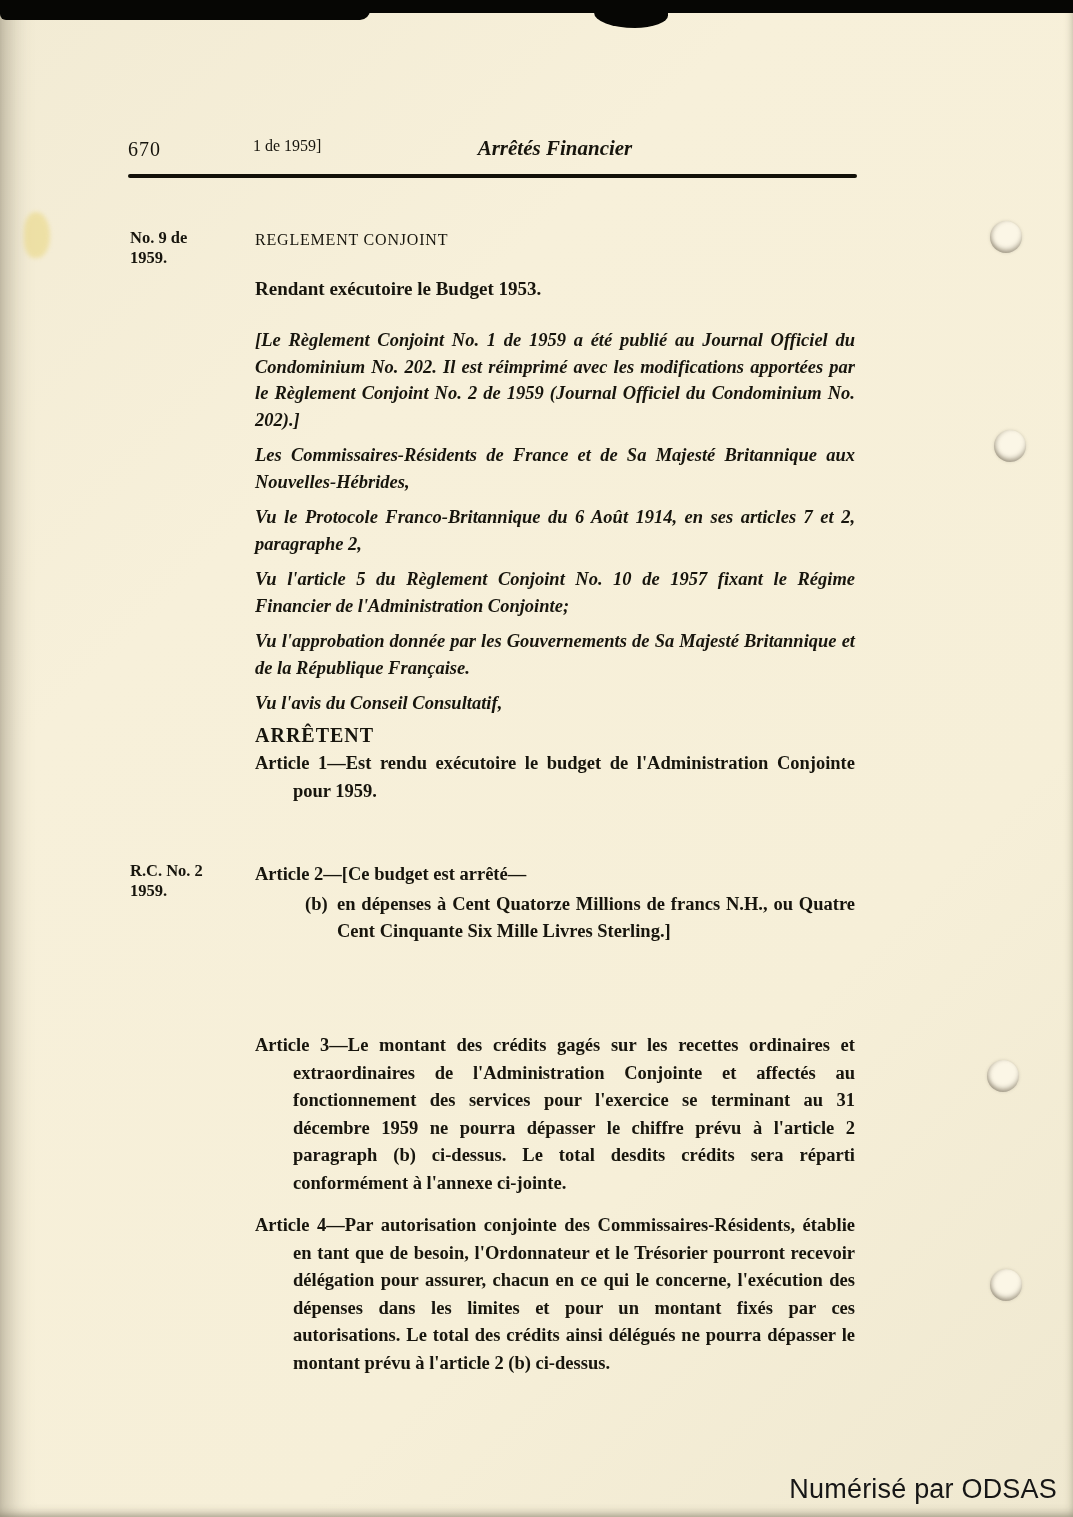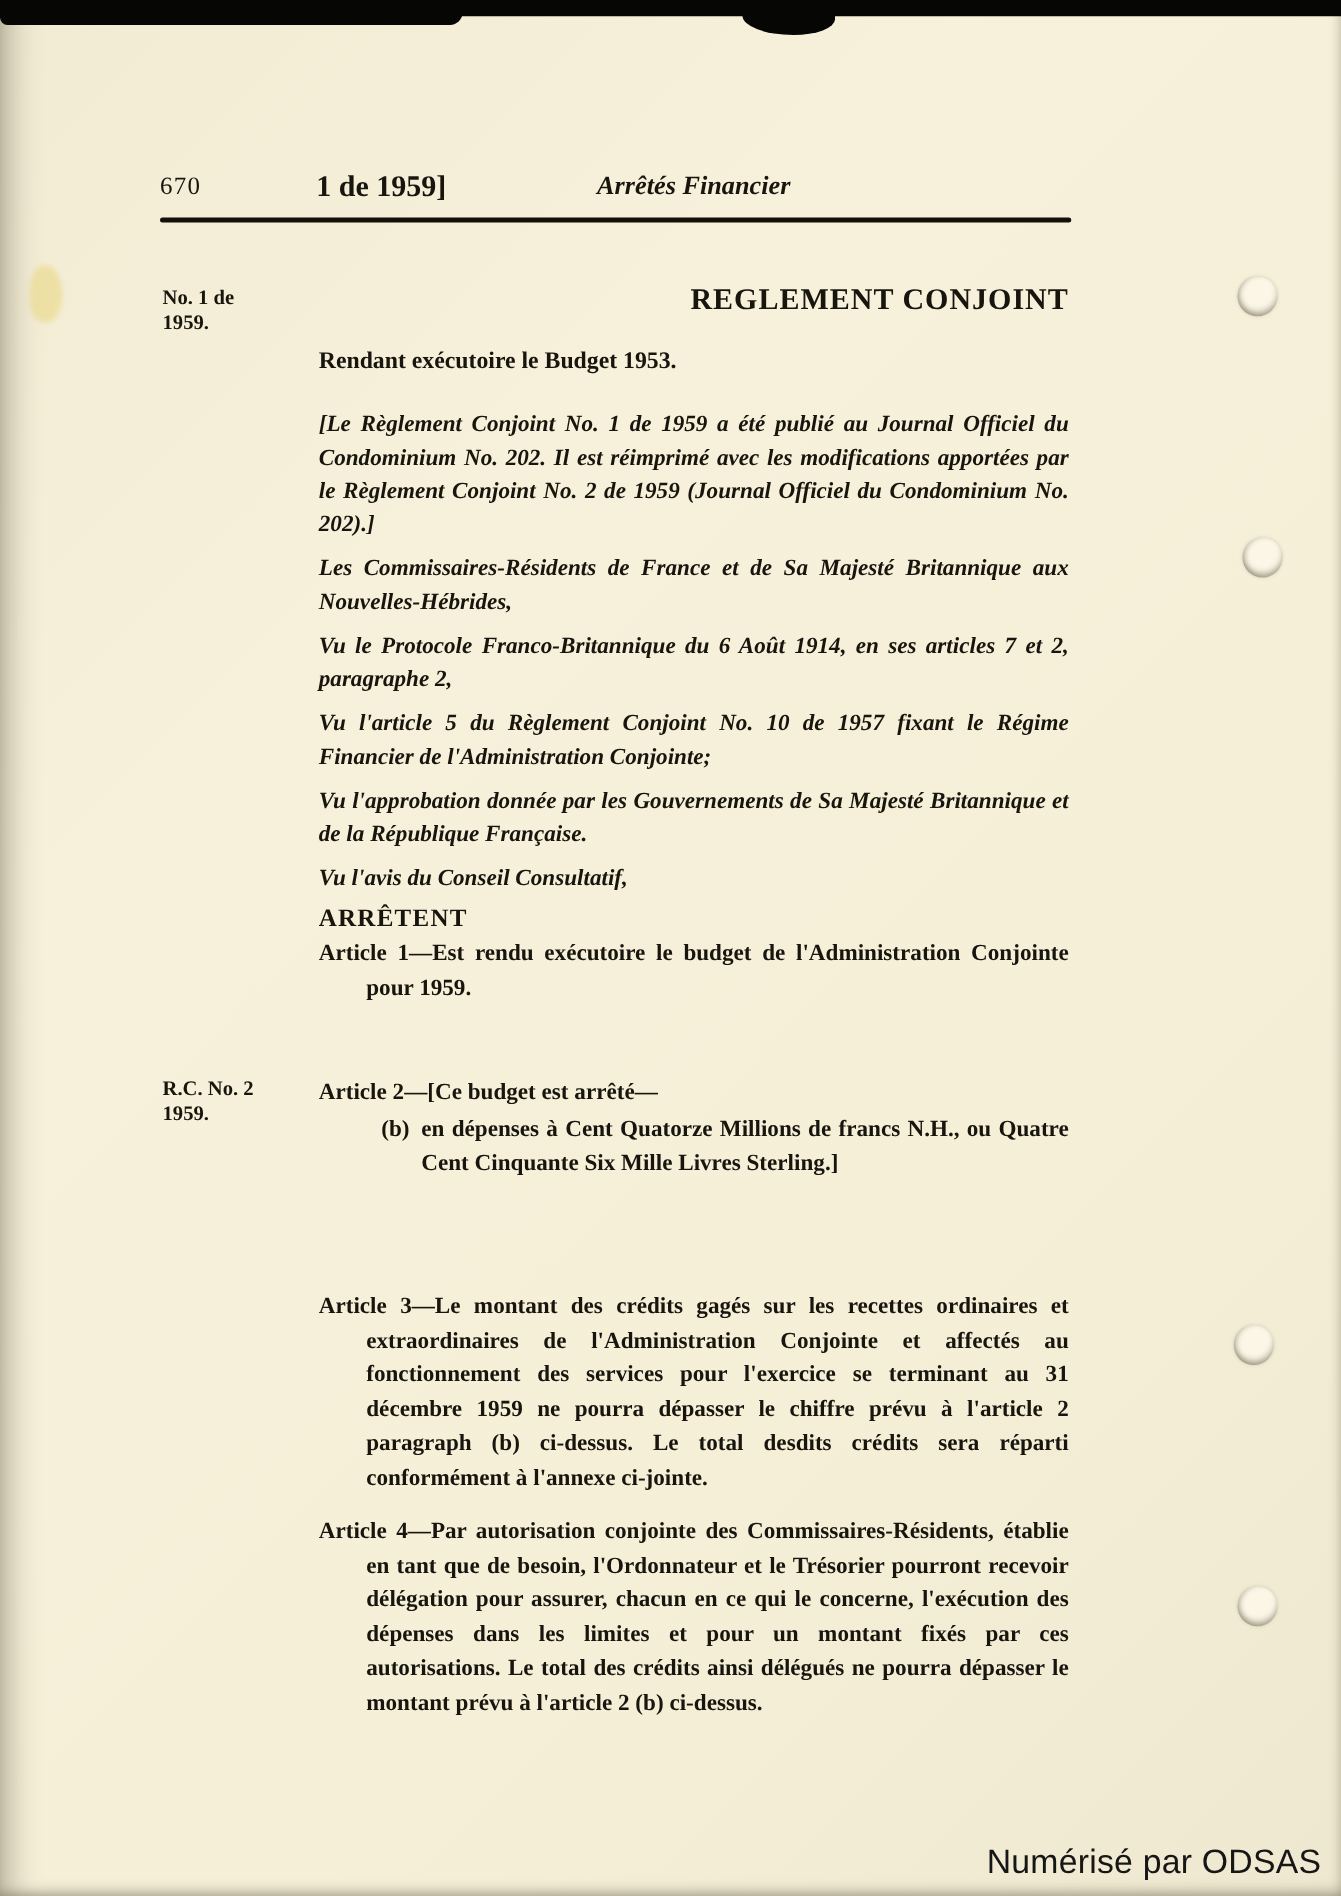--- a/index.html
+++ b/index.html
@@ -27,32 +27,32 @@
   .punch-hole {
     position:absolute; width:32px; height:32px; border-radius:50%;
     background:#fbf6e6;
     box-shadow: inset 0 -4px 5px -1px rgba(125,115,95,0.65),
                 inset 3px 0 4px -1px rgba(125,115,95,0.35),
                 0 0 3px rgba(125,115,95,0.25);
   }
 
   
   .page-number { position:absolute; left:128px; top:138px; font-size:20px; letter-spacing:1px; }
-  .header-ref  { position:absolute; left:253px; top:137px; font-size:24px; font-weight:bold; }
+  .header-ref  { position:absolute; left:253px; top:137px; font-size:16px; font-weight:normal; }
   .header-title{ position:absolute; left:255px; top:136px; width:600px; text-align:center;
                  font-size:21px; font-weight:bold; font-style:italic; }
   .header-rule { position:absolute; left:128px; top:174px; width:729px; height:4px; background:#121008; border-radius:2px; }
 
   .margin-note { position:absolute; left:130px; width:115px; font-size:16.5px; font-weight:bold; line-height:20px; }
   .mn1 { top:228px; }
   .mn2 { top:861px; }
 
   .col { position:absolute; left:255px; width:600px; font-size:18.5px; line-height:26.5px; }
 
-  .doc-title { top:227px; text-align:right; font-size:24px; font-weight:bold; letter-spacing:0.8px; }
+  .doc-title { top:227px; text-align:left; font-size:16px; font-weight:normal; letter-spacing:0.8px; }
   .doc-subtitle { top:276px; font-size:19px; font-weight:bold; }
 
   .preamble { top:327px; }
   .preamble p {
     font-style:italic; font-weight:bold; text-align:justify; margin-bottom:9px;
   }
 
   .decree-heading { top:722px; text-align:left; font-size:20px; font-weight:bold; letter-spacing:1px; }
 
   .article { text-align:justify; font-weight:bold; padding-left:38px; text-indent:-38px; line-height:27.5px; }
@@ -84,21 +84,21 @@
   <div class="punch-hole" style="left:994px; top:430px;"></div>
   <div class="punch-hole" style="left:987px; top:1060px;"></div>
   <div class="punch-hole" style="left:990px; top:1269px;"></div>
 
   <div class="page-number">670</div>
   <div class="header-ref">1 de 1959]</div>
   <div class="header-title">Arrêtés Financier</div>
   <div class="header-rule"></div>
 
   <div class="margin-note mn1">
-    <div>No. 1 de</div>
+    <div>No. 9 de</div>
     <div>1959.</div>
   </div>
   <div class="margin-note mn2">
     <div>R.C. No. 2</div>
     <div>1959.</div>
   </div>
 
   <div class="col doc-title">REGLEMENT CONJOINT</div>
   <div class="col doc-subtitle">Rendant exécutoire le Budget 1953.</div>
 

